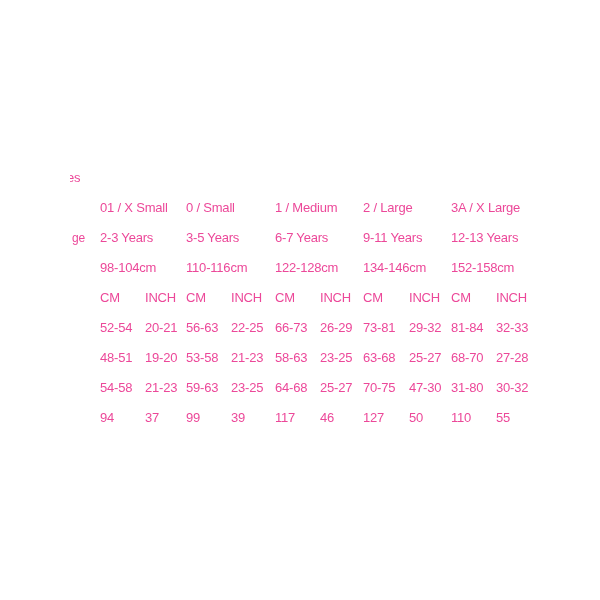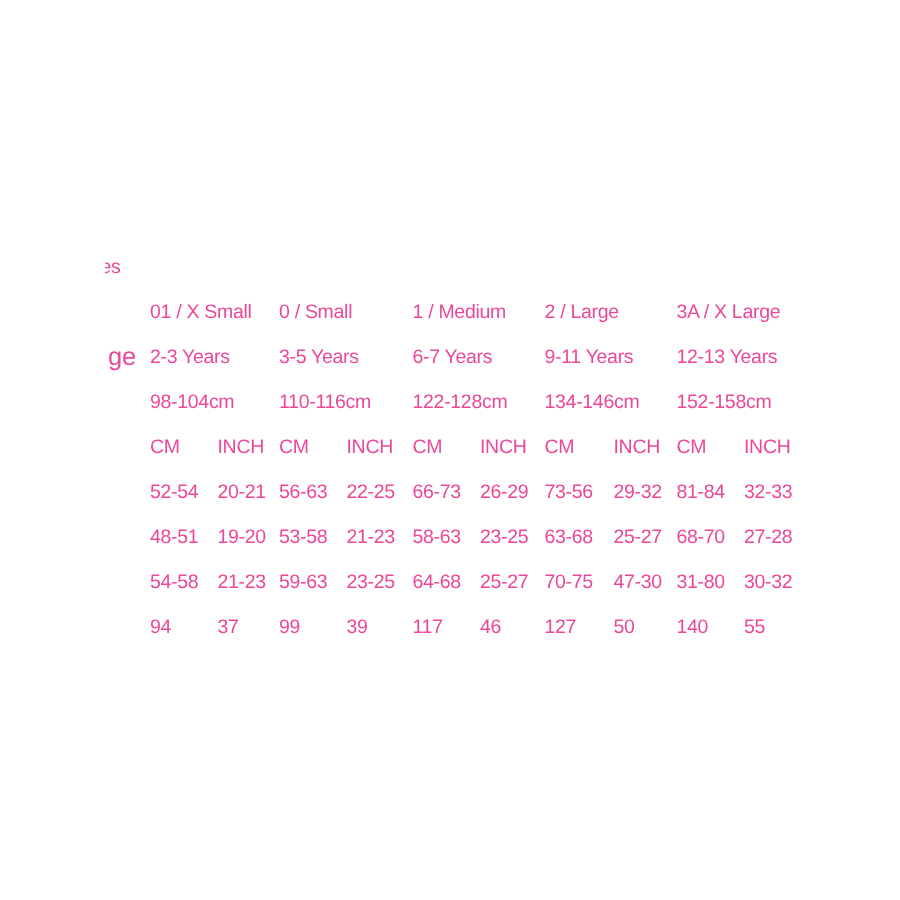--- a/index.html
+++ b/index.html
@@ -34,21 +34,21 @@
     overflow: hidden;
     font-size: 13px;
     line-height: 14px;
     letter-spacing: -0.2px;
   }
   .frag-clip span { display: inline-block; margin-left: -3px; }
   .frag-age {
     position: absolute;
     left: 72px;
     top: 231px;
-    font-size: 17px;
+    font-size: 12px;
     line-height: 14px;
     letter-spacing: -0.2px;
   }
 </style>
 </head>
 <body>
 
 <div class="stage">
 
   <div class="frag-clip">
@@ -86,21 +86,21 @@
     <div>INCH</div>
     <div>CM</div>
     <div>INCH</div>
 
     <div>52-54</div>
     <div>20-21</div>
     <div>56-63</div>
     <div>22-25</div>
     <div>66-73</div>
     <div>26-29</div>
-    <div>73-56</div>
+    <div>73-81</div>
     <div>29-32</div>
     <div>81-84</div>
     <div>32-33</div>
 
     <div>48-51</div>
     <div>19-20</div>
     <div>53-58</div>
     <div>21-23</div>
     <div>58-63</div>
     <div>23-25</div>
@@ -121,17 +121,17 @@
     <div>30-32</div>
 
     <div>94</div>
     <div>37</div>
     <div>99</div>
     <div>39</div>
     <div>117</div>
     <div>46</div>
     <div>127</div>
     <div>50</div>
-    <div>140</div>
+    <div>110</div>
     <div>55</div>
 
   </div>
 </div>
 
 </body></html>

